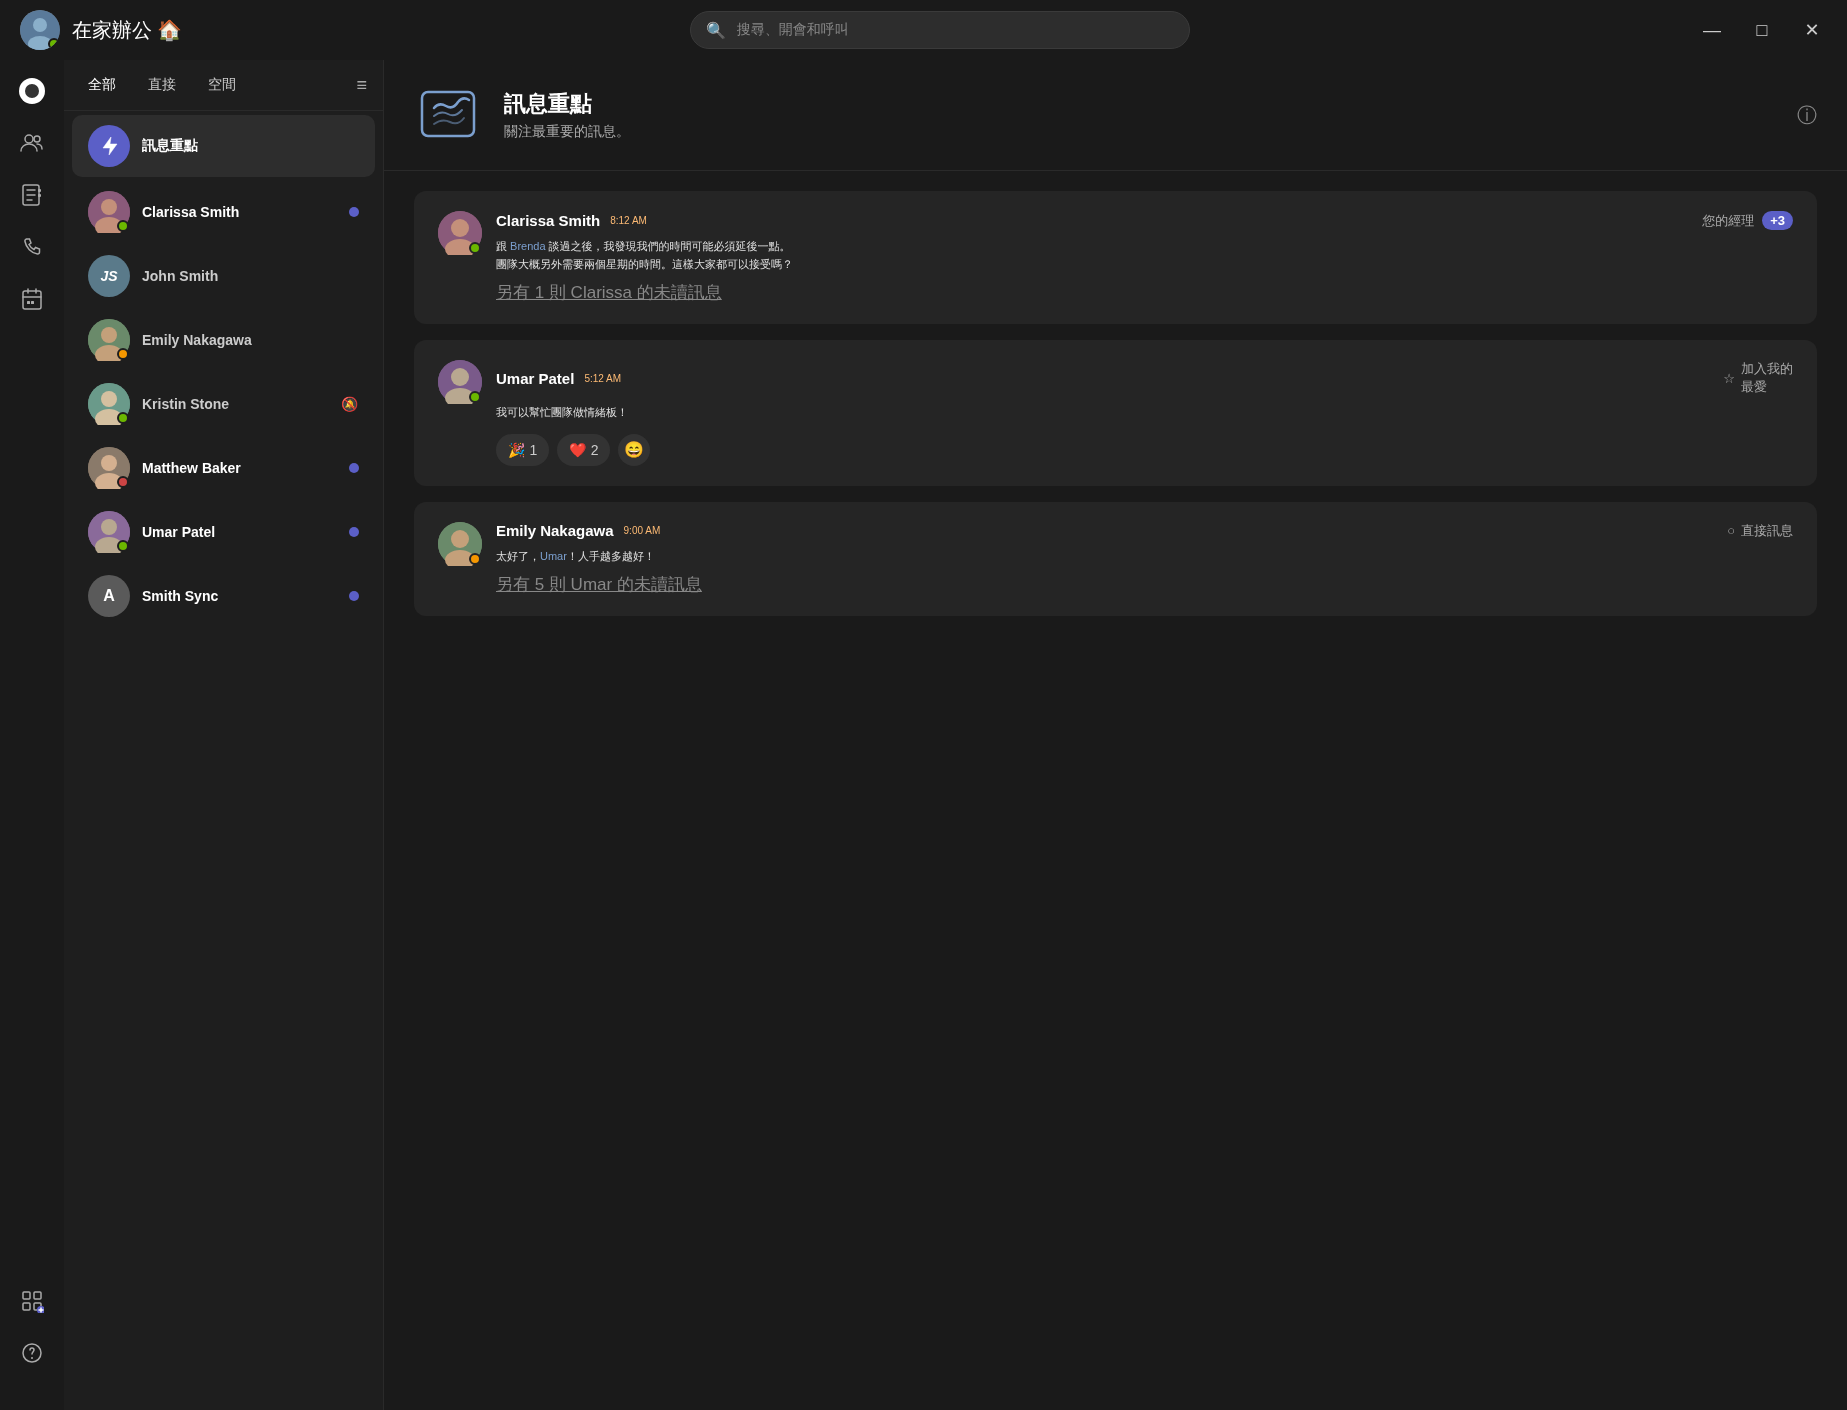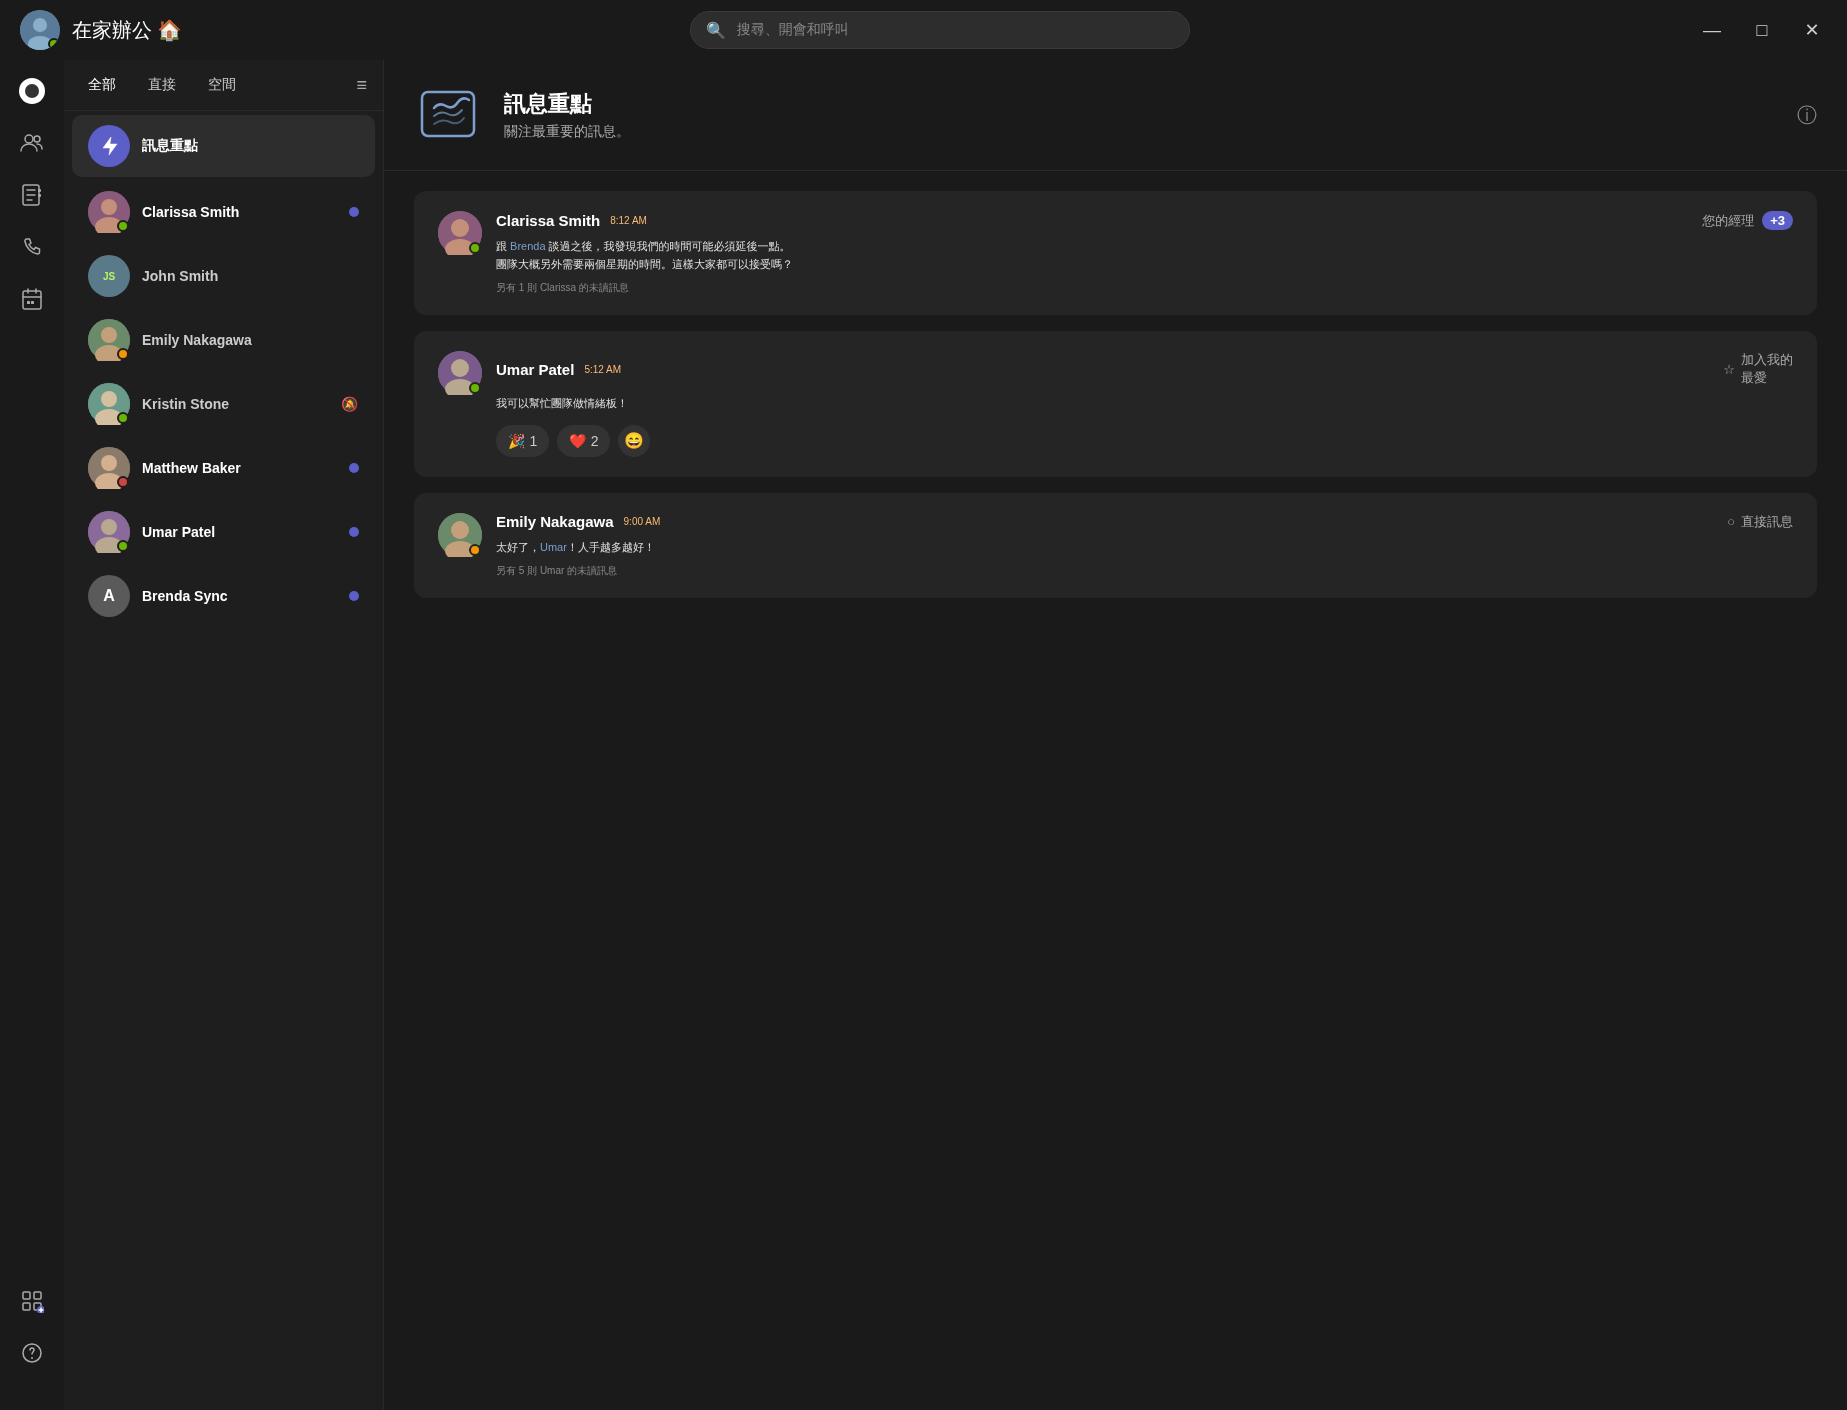--- a/index.html
+++ b/index.html
@@ -386,23 +386,24 @@
     }
     .msg-text {
       font-size: 11px;
       color: #e0e0e0;
       line-height: 1.6;
     }
     .msg-mention {
       color: #7b9fce;
     }
     .msg-unread-info {
-      font-size: 10px;
+      font-size: 17px;
       color: #888;
       margin-top: 8px;
+      text-decoration: underline;
     }
     .msg-reactions {
       display: flex;
       gap: 8px;
       margin-top: 12px;
       flex-wrap: wrap;
     }
     .reaction-btn {
       background: #333;
       border-radius: 16px;
@@ -569,21 +570,21 @@
           </svg>
           <div class="chat-avatar-status status-online"></div>
         </div>
         <div class="chat-item-info">
           <div class="chat-item-name unread">Clarissa Smith</div>
         </div>
         <div class="chat-unread-dot"></div>
       </div>
 
       <div class="chat-item">
-        <div class="chat-avatar" style="background: #5a7a8a; font-size:10px; color:#bef264;">
+        <div class="chat-avatar" style="background: #5a7a8a; font-size:14px; color:#ffffff;font-style:italic;">
           <span>JS</span>
         </div>
         <div class="chat-item-info">
           <div class="chat-item-name normal">John Smith</div>
         </div>
       </div>
 
       <div class="chat-item">
         <div class="chat-avatar" style="background: #5a7a5a;">
           <svg width="42" height="42" viewBox="0 0 42 42">
@@ -641,21 +642,21 @@
           <div class="chat-item-name unread">Umar Patel</div>
         </div>
         <div class="chat-unread-dot"></div>
       </div>
 
       <div class="chat-item">
         <div class="chat-avatar" style="background: #5a5a5a; color:#fff; font-size:16px;">
           <span>A</span>
         </div>
         <div class="chat-item-info">
-          <div class="chat-item-name unread">Brenda Sync</div>
+          <div class="chat-item-name unread">Smith Sync</div>
         </div>
         <div class="chat-unread-dot"></div>
       </div>
     </div>
   </div>
 
   <div class="main-content">
 
     <div class="channel-header">
       <div class="channel-icon-container">

